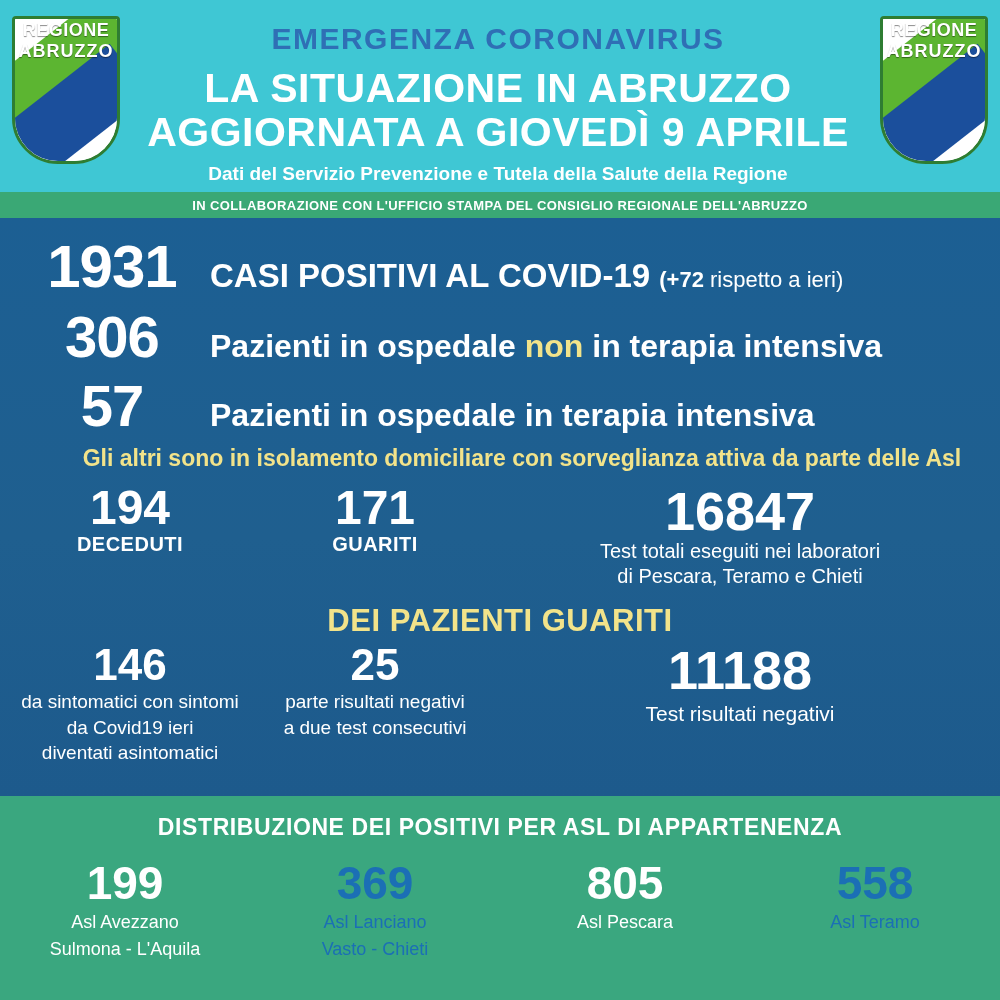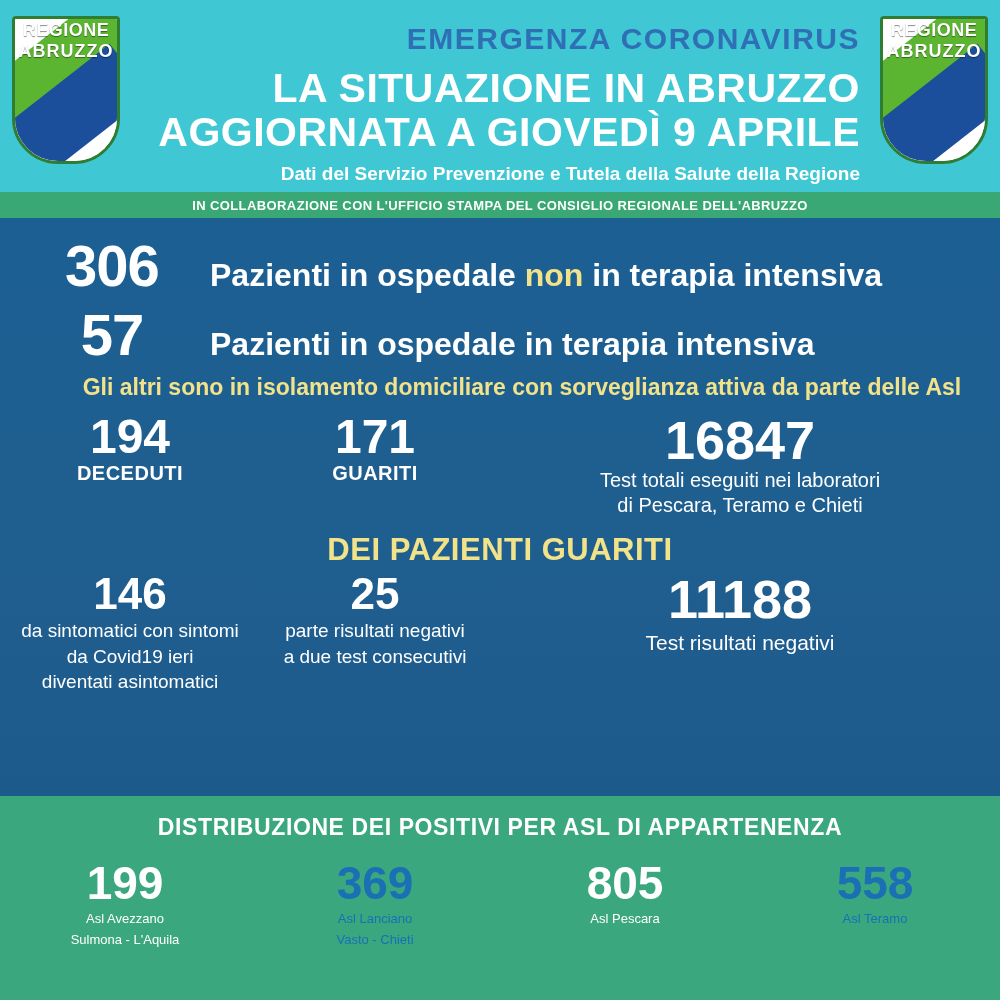--- a/index.html
+++ b/index.html
@@ -76,21 +76,21 @@
     text-shadow: 0 1px 1px rgba(0,0,0,.45);
     z-index: 3;
   }
   .crest-label .l2 { letter-spacing: 1px; }
 
   .header-center {
     position: absolute;
     left: 136px;
     right: 140px;
     top: 22px;
-    text-align: right;
+    text-align: center;
     color: #ffffff;
   }
   .h-emergenza {
     color: #2f6fb5;
     font-size: 30px;
     font-weight: bold;
     letter-spacing: 1.5px;
     margin-bottom: 10px;
   }
   .h-line1, .h-line2 {
@@ -238,21 +238,21 @@
   .asl {
     flex: 1;
     text-align: center;
   }
   .asl .n {
     font-size: 46px;
     font-weight: bold;
     line-height: 1.05;
   }
   .asl .l {
-    font-size: 13px;
+    font-size: 18px;
     line-height: 1.25;
     margin-top: 4px;
   }
   .asl.blue .n, .asl.blue .l { color: #1b6fb5; }
 </style>
 </head>
 <body>
 
 <div class="page">
 
@@ -289,20 +289,27 @@
       <div class="h-sub">Dati del Servizio Prevenzione e Tutela della Salute della Regione</div>
     </div>
 
     <div class="header-strip">IN COLLABORAZIONE CON L'UFFICIO STAMPA DEL CONSIGLIO REGIONALE DELL'ABRUZZO</div>
   </div>
 
   <div class="main">
 
     <div class="top-rows">
 
+      <div class="trow r1">
+        <div class="num">1931</div>
+        <div class="txt">
+          <span>CASI POSITIVI AL COVID-19</span>
+          <span class="small-note"><b>(+72</b><span> rispetto a ieri)</span></span>
+        </div>
+      </div>
 
       <div class="trow">
         <div class="num">306</div>
         <div class="txt"><span>Pazienti in ospedale </span><span class="hl-yellow">non</span><span> in terapia intensiva</span></div>
       </div>
 
       <div class="trow">
         <div class="num">57</div>
         <div class="txt">Pazienti in ospedale in terapia intensiva</div>
       </div>

